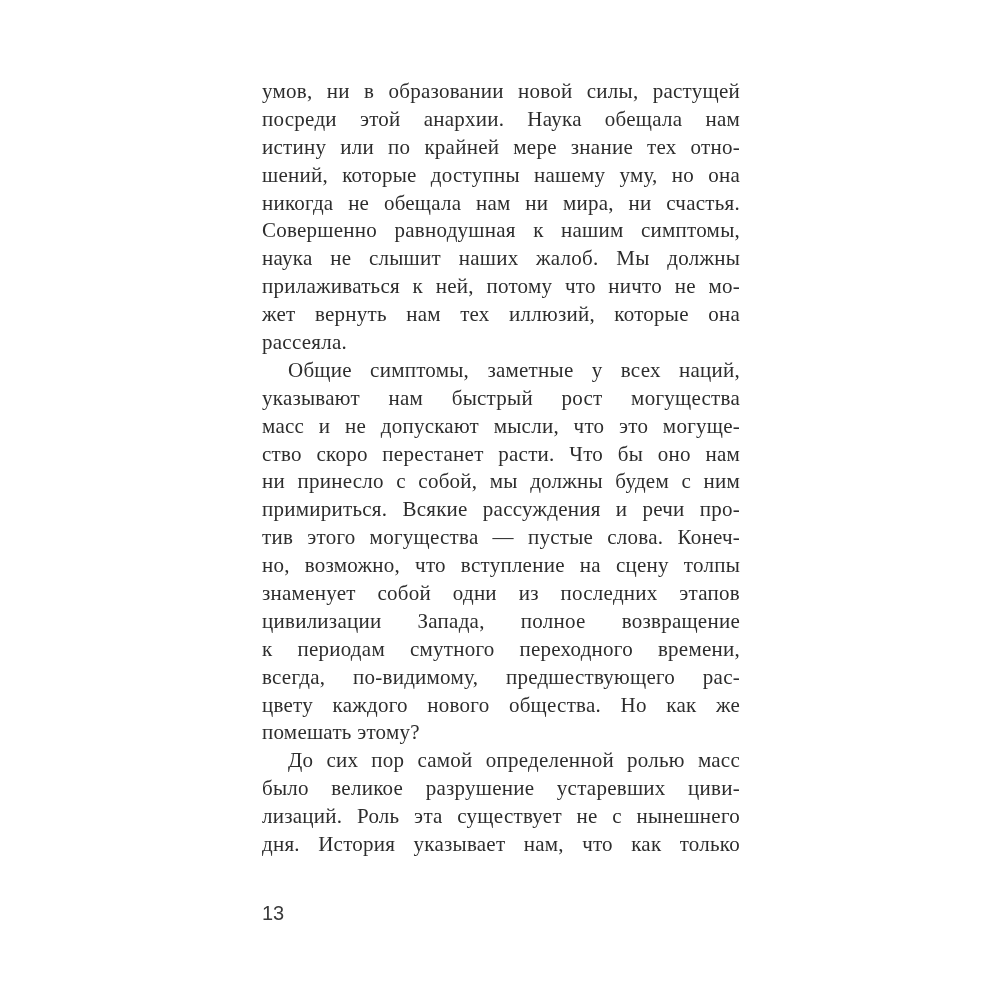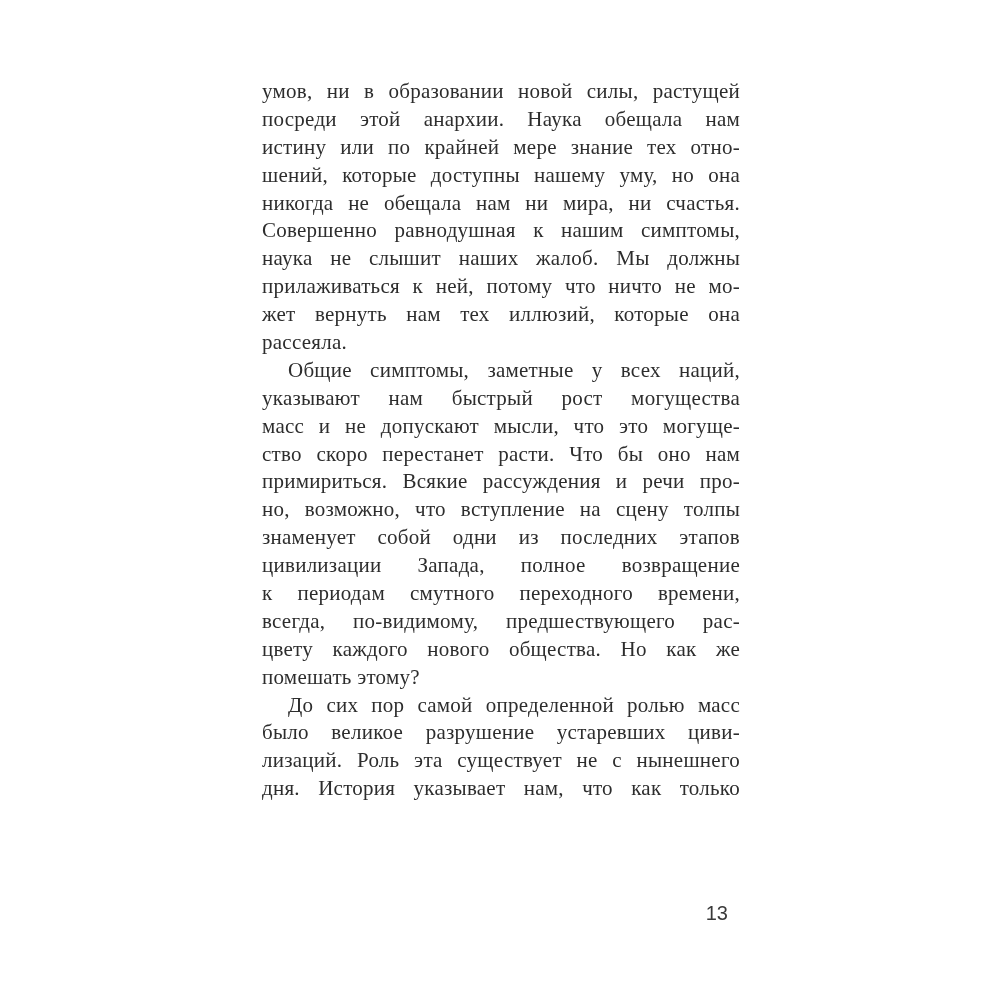--- a/index.html
+++ b/index.html
@@ -40,21 +40,20 @@
   .line.indent {
     text-indent: 26px;
   }
   .page-number {
     position: absolute;
     left: 262px;
     top: 901px;
     width: 478px;
     padding-right: 12px;
     box-sizing: border-box;
-    text-align: right;
     font-family: "Liberation Sans", "DejaVu Sans", sans-serif;
     font-size: 20px;
     line-height: 24px;
     color: #3a3a3a;
   }
 </style>
 </head>
 <body>
 
 <div class="page">
@@ -69,21 +68,23 @@
         <div class="line j">наука не слышит наших жалоб. Мы должны</div>
         <div class="line j">прилаживаться к ней, потому что ничто не мо-</div>
         <div class="line j">жет вернуть нам тех иллюзий, которые она</div>
         <div class="line">рассеяла.</div>
       </div>
       <div class="paragraph">
         <div class="line j indent">Общие симптомы, заметные у всех наций,</div>
         <div class="line j">указывают нам быстрый рост могущества</div>
         <div class="line j">масс и не допускают мысли, что это могуще-</div>
         <div class="line j">ство скоро перестанет расти. Что бы оно нам</div>
+        <div class="line j">ни принесло с собой, мы должны будем с ним</div>
         <div class="line j">примириться. Всякие рассуждения и речи про-</div>
+        <div class="line j">тив этого могущества — пустые слова. Конеч-</div>
         <div class="line j">но, возможно, что вступление на сцену толпы</div>
         <div class="line j">знаменует собой одни из последних этапов</div>
         <div class="line j">цивилизации Запада, полное возвращение</div>
         <div class="line j">к периодам смутного переходного времени,</div>
         <div class="line j">всегда, по-видимому, предшествующего рас-</div>
         <div class="line j">цвету каждого нового общества. Но как же</div>
         <div class="line">помешать этому?</div>
       </div>
       <div class="paragraph">
         <div class="line j indent">До сих пор самой определенной ролью масс</div>

